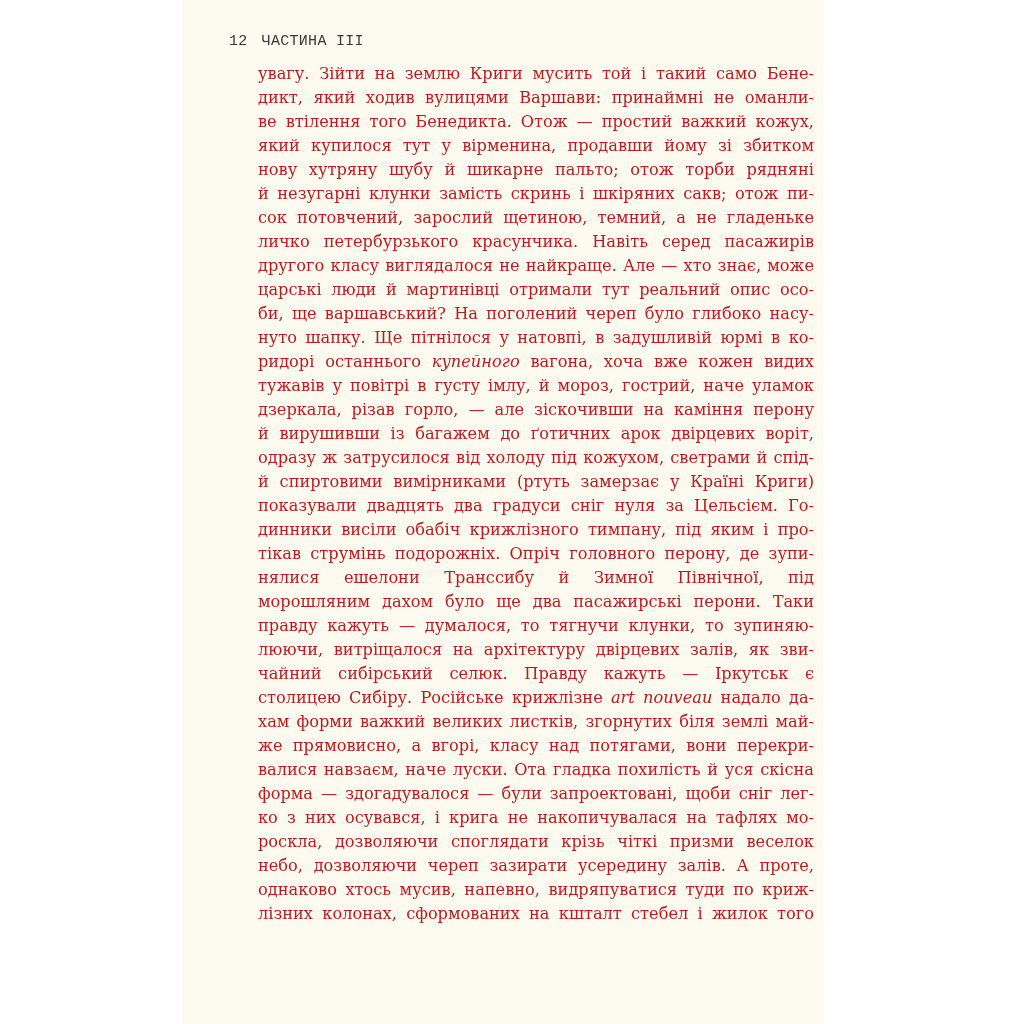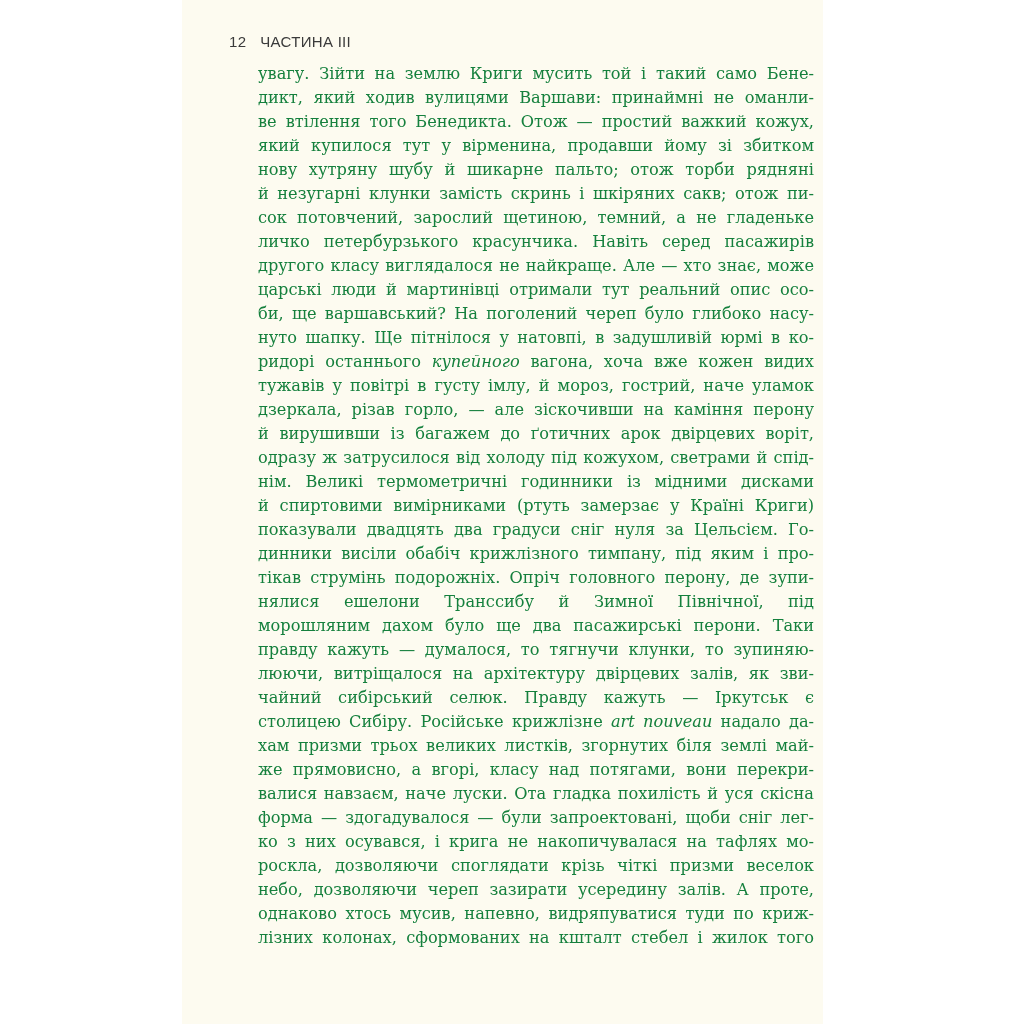--- a/index.html
+++ b/index.html
@@ -11,35 +11,35 @@
     }
     .page {
       position: absolute;
       left: 182px; top: 0;
       width: 641px; height: 1024px;
       background: #fdfbf0;
     }
     .running-head {
       position: absolute;
       left: 47px; top: 33px;
-      font-family: Liberation Sans, sans-serif;
+      font-family: Liberation Mono, monospace;
       font-size: 15px;
       color: #3a3a3a;
       letter-spacing: 0.3px;
       white-space: nowrap;
     }
     .running-head .num { margin-right: 14px; }
     .body-text {
       position: absolute;
       left: 76px; top: 62px;
       width: 556px;
       font-family: "DejaVu Serif", serif;
       font-size: 16.2px;
       line-height: 24px;
-      color: #15803d;
+      color: #b91c1c;
     }
     .line {
       display: block;
       white-space: nowrap;
       text-align-last: justify;
       text-align: justify;
       height: 24px;
     }
     .line.last { text-align-last: justify; }
     .line i { }
@@ -62,32 +62,31 @@
       <span class="line">личко петербурзького красунчика. Навіть серед пасажирів</span>
       <span class="line">другого класу виглядалося не найкраще. Але — хто знає, може</span>
       <span class="line">царські люди й мартинівці отримали тут реальний опис осо-</span>
       <span class="line">би, ще варшавський? На поголений череп було глибоко насу-</span>
       <span class="line">нуто шапку. Ще пітнілося у натовпі, в задушливій юрмі в ко-</span>
       <span class="line">ридорі останнього <i>купейного</i> вагона, хоча вже кожен видих</span>
       <span class="line">тужавів у повітрі в густу імлу, й мороз, гострий, наче уламок</span>
       <span class="line">дзеркала, різав горло, — але зіскочивши на каміння перону</span>
       <span class="line">й вирушивши із багажем до ґотичних арок двірцевих воріт,</span>
       <span class="line">одразу ж затрусилося від холоду під кожухом, светрами й спід-</span>
-      <span class="line">нім. Великі термометричні годинники із мідними дисками</span>
       <span class="line">й спиртовими вимірниками (ртуть замерзає у Країні Криги)</span>
       <span class="line">показували двадцять два градуси сніг нуля за Цельсієм. Го-</span>
       <span class="line">динники висіли обабіч крижлізного тимпану, під яким і про-</span>
       <span class="line">тікав струмінь подорожніх. Опріч головного перону, де зупи-</span>
       <span class="line">нялися ешелони Транссибу й Зимної Північної, під</span>
       <span class="line">морошляним дахом було ще два пасажирські перони. Таки</span>
       <span class="line">правду кажуть — думалося, то тягнучи клунки, то зупиняю-</span>
       <span class="line">люючи, витріщалося на архітектуру двірцевих залів, як зви-</span>
       <span class="line">чайний сибірський селюк. Правду кажуть — Іркутськ є</span>
       <span class="line">столицею Сибіру. Російське крижлізне <i>art nouveau</i> надало да-</span>
-      <span class="line">хам призми трьох великих листків, згорнутих біля землі май-</span>
+      <span class="line">хам форми важкий великих листків, згорнутих біля землі май-</span>
       <span class="line">же прямовисно, а вгорі, класу над потягами, вони перекри-</span>
       <span class="line">валися навзаєм, наче луски. Ота гладка похилість й уся скісна</span>
       <span class="line">форма — здогадувалося — були запроектовані, щоби сніг лег-</span>
       <span class="line">ко з них осувався, і крига не накопичувалася на тафлях мо-</span>
       <span class="line">роскла, дозволяючи споглядати крізь чіткі призми веселок</span>
       <span class="line">небо, дозволяючи череп зазирати усередину залів. А проте,</span>
       <span class="line">однаково хтось мусив, напевно, видряпуватися туди по криж-</span>
       <span class="line last">лізних колонах, сформованих на кшталт стебел і жилок того</span>
     </div>
 </div>

